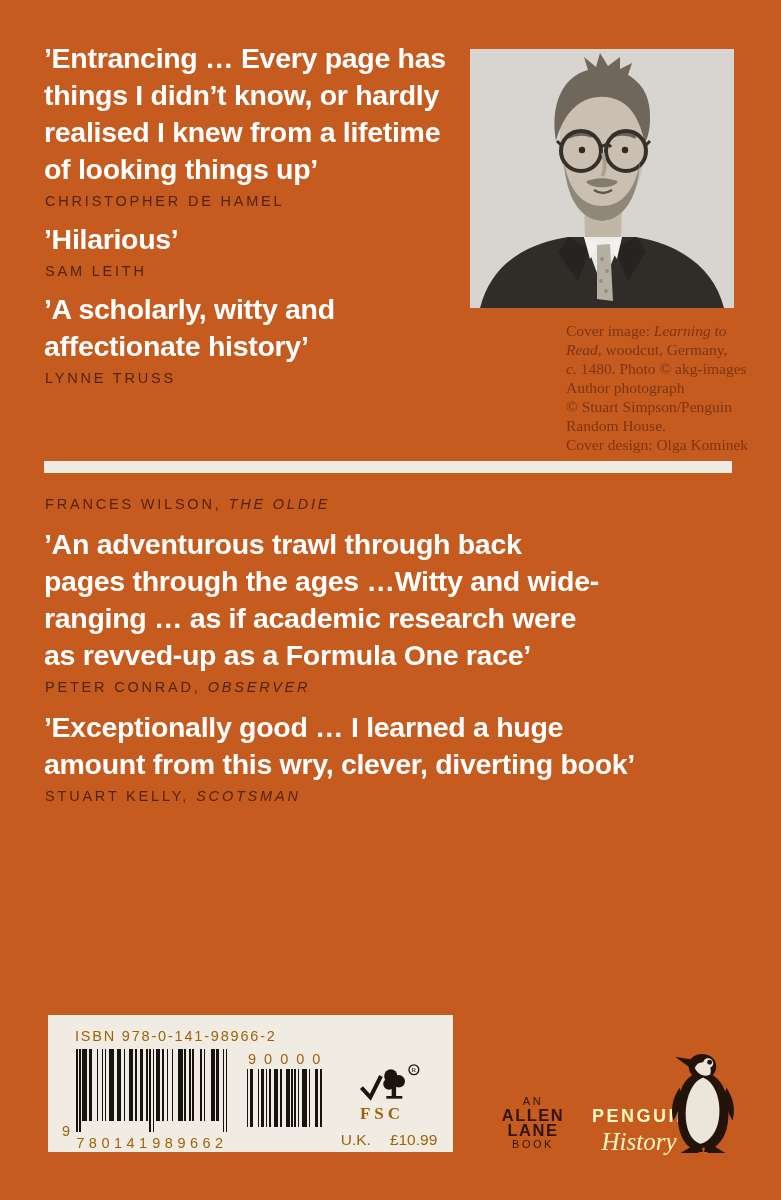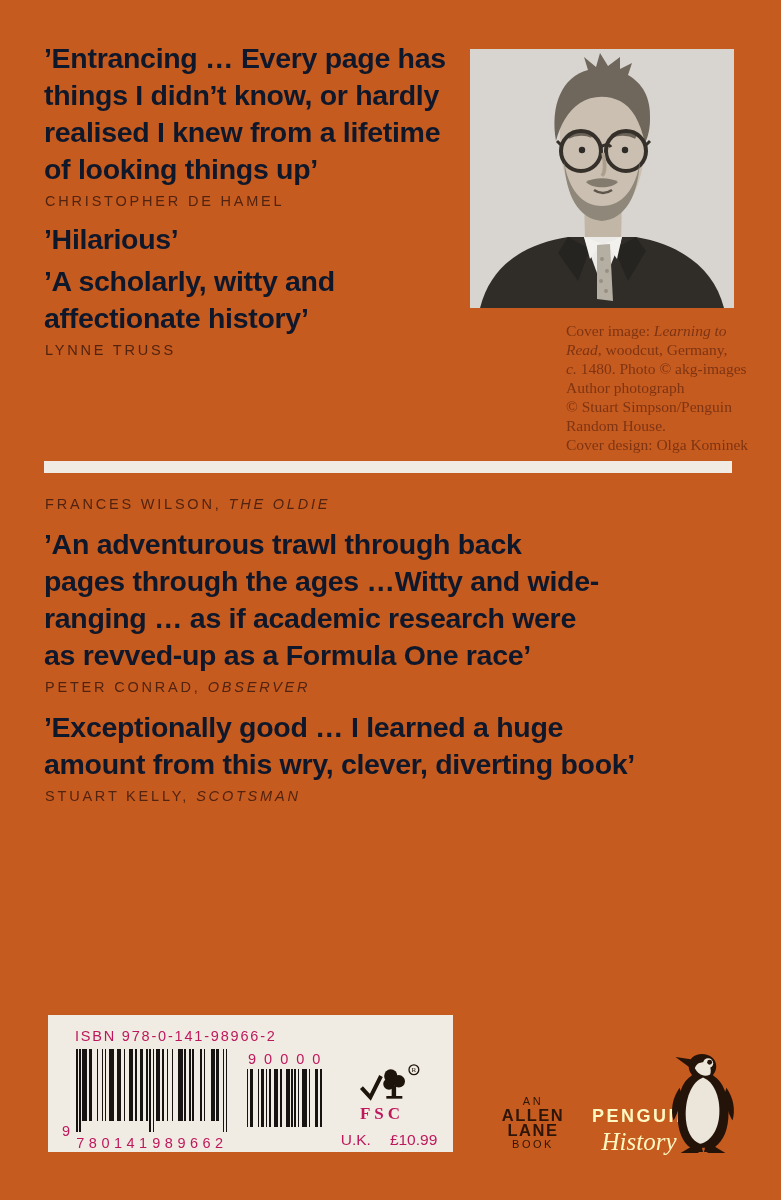--- a/index.html
+++ b/index.html
@@ -4,41 +4,41 @@
 <style>
   html,body{margin:0;padding:0;background:#888;}
   .page{position:relative;width:781px;height:1200px;background:#c65b1f;overflow:hidden;
         font-family:"Liberation Sans",sans-serif;}
 
   
   .quotes{position:absolute;}
   .quotes-top{left:44px;top:40px;width:430px;}
   .quotes-bottom{left:44px;top:494px;width:660px;}
   .quote{margin:0 0 5px 0;font-size:28.5px;line-height:37px;font-weight:600;
-         letter-spacing:-0.3px;color:#0f172a;white-space:pre-line;}
+         letter-spacing:-0.3px;color:#ffffff;white-space:pre-line;}
   .attr{margin:2px 0 14px 1px;font-size:14.5px;letter-spacing:2.8px;color:#522310;font-weight:500;}
   .attr .src{font-style:italic;margin-left:7px;}
   .quotes-top .attr{margin-bottom:12px;}
 
   
   .photo{position:absolute;left:470px;top:49px;width:264px;height:259px;}
   .photo svg{display:block;width:100%;height:100%;}
 
   
   .credits{position:absolute;left:566px;top:321px;width:195px;
            font-family:"Liberation Serif",serif;font-size:15.5px;line-height:19px;color:#7e3413;}
   .credits p{margin:0;white-space:nowrap;}
   .credits i{font-style:italic;}
 
   
   .divider{position:absolute;left:44px;top:461px;width:688px;height:12px;background:#f1ece3;}
 
   
   .barcode-box{position:absolute;left:48px;top:1015px;width:405px;height:137px;background:#f1ece3;
-               color:#be185d;box-sizing:border-box;padding:11px 14px 0 14px;}
+               color:#a16207;box-sizing:border-box;padding:11px 14px 0 14px;}
   .isbn{font-size:14.5px;letter-spacing:1.8px;margin:2px 0 5px 13px;font-weight:500;}
   .bars-row{display:flex;align-items:flex-start;}
   .main-bc{margin-left:14px;width:152px;}
   .bars{display:flex;align-items:flex-start;}
   .bars i{display:block;width:1.6px;height:72px;}
   .bars .b1{background:#161310;}
   .bars .b1.g{height:83px;}
   .bc-digits{display:flex;margin-top:-9px;font-size:14.5px;font-weight:500;}
   .bc-digits .d0{width:14px;margin-left:-14px;}
   .bc-digits .dl,.bc-digits .dr{flex:1;text-align:center;letter-spacing:4.5px;margin-top:12px;}
@@ -68,20 +68,21 @@
 
 <div class="page">
 
   <div class="quotes quotes-top">
     <p class="quote">’Entrancing … Every page has
 things I didn’t know, or hardly
 realised I knew from a lifetime
 of looking things up’</p>
     <p class="attr"><span>CHRISTOPHER DE HAMEL</span><i class="src"></i></p>
     <p class="quote">’Hilarious’</p>
+    <p class="attr"><span>SAM LEITH</span><i class="src"></i></p>
     <p class="quote">’A scholarly, witty and
 affectionate history’</p>
     <p class="attr"><span>LYNNE TRUSS</span><i class="src"></i></p>
   </div>
 
   <div class="photo">
     <svg viewBox="0 0 264 259">
       <rect width="264" height="259" fill="#d8d5d0"></rect>
       <path d="M10 259 C22 212 60 194 98 188 L166 188 C212 196 244 220 254 259 Z" fill="#302d29"></path>
       <path d="M98 188 L120 200 L108 232 L88 204 Z" fill="#262421"></path>

